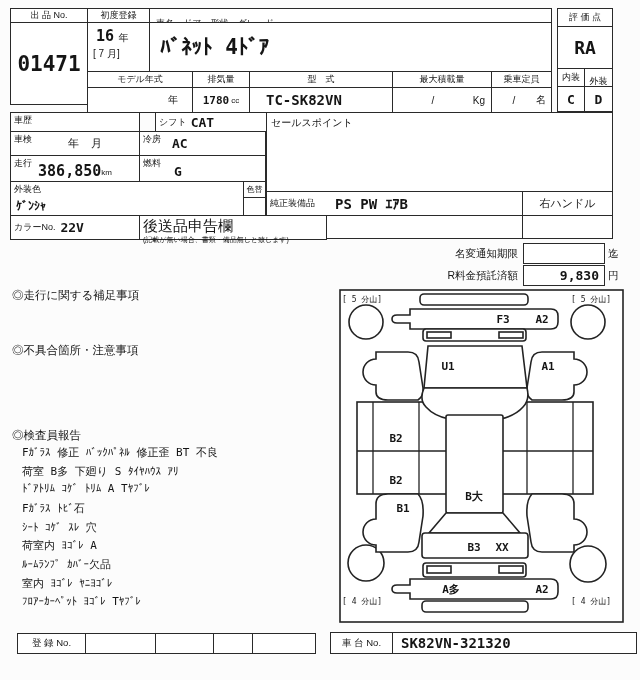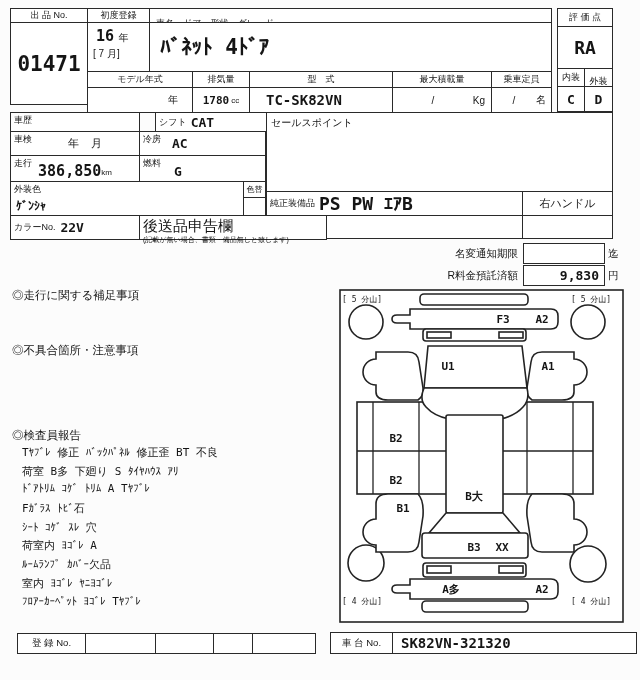--- a/index.html
+++ b/index.html
@@ -122,40 +122,40 @@
     <div style="padding:1px 0 0 3px;font-size:15px;">後送品申告欄</div>
     <div class="small-note" style="padding-left:3px;">(記載が無い場合、書類・備品無しと致します)</div>
   </div>
 
 <div class="box" style="left:266px;top:112px;width:347px;height:80px;">
     <div style="padding:3px 0 0 4px;font-size:10px;">セールスポイント</div>
   </div>
 <div class="box" style="left:266px;top:191px;width:257px;height:25px;">
     <div class="vcell" style="height:100%;padding-left:3px;">
       <span style="font-size:9px;">純正装備品</span>
-      <span class="mono" style="font-size:18px;margin-left:4px;">PS PW ｴｱB</span>
+      <span class="mono" style="font-size:14px;margin-left:20px;">PS PW ｴｱB</span>
     </div>
   </div>
 <div class="box center" style="left:522px;top:191px;width:91px;height:25px;font-size:11px;">右ハンドル</div>
 <div class="box" style="left:326px;top:215px;width:197px;height:24px;"></div>
 <div class="box" style="left:522px;top:215px;width:91px;height:24px;"></div>
 
 <div class="nob" style="left:380px;top:247px;width:138px;text-align:right;font-size:10.5px;">名変通知期限</div>
 <div class="box" style="left:523px;top:243px;width:82px;height:21px;"></div>
 <div class="nob" style="left:608px;top:247px;font-size:10.5px;">迄</div>
 
 <div class="nob" style="left:380px;top:269px;width:138px;text-align:right;font-size:10.5px;">R料金預託済額</div>
 <div class="box vcell mono" style="left:523px;top:265px;width:82px;height:21px;justify-content:flex-end;padding-right:5px;font-size:13px;">9,830</div>
 <div class="nob" style="left:608px;top:269px;font-size:10.5px;">円</div>
 
 <div class="nob note-h" style="left:12px;top:288px;">◎走行に関する補足事項</div>
 <div class="nob note-h" style="left:12px;top:343px;">◎不具合箇所・注意事項</div>
 <div class="nob note-h" style="left:12px;top:428px;">◎検査員報告</div>
 <div class="nob" style="left:22px;top:445px;width:310px;">
-  <div class="rep-line">Tﾔﾌﾞﾚ 修正  ﾊﾞｯｸﾊﾟﾈﾙ 修正歪  BT 不良</div>
+  <div class="rep-line">Fｶﾞﾗｽ 修正  ﾊﾞｯｸﾊﾟﾈﾙ 修正歪  BT 不良</div>
   <div class="rep-line">荷室 B多  下廻り S  ﾀｲﾔﾊｳｽ ｱﾘ</div>
   <div class="rep-line">ﾄﾞｱﾄﾘﾑ ｺｹﾞ   ﾄﾘﾑ A Tﾔﾌﾞﾚ</div>
   <div class="rep-line">Fｶﾞﾗｽ ﾄﾋﾞ石</div>
   <div class="rep-line">ｼｰﾄ ｺｹﾞ ｽﾚ 穴</div>
   <div class="rep-line">荷室内 ﾖｺﾞﾚ A</div>
   <div class="rep-line">ﾙｰﾑﾗﾝﾌﾟ ｶﾊﾞｰ欠品</div>
   <div class="rep-line">室内 ﾖｺﾞﾚ ﾔﾆﾖｺﾞﾚ</div>
   <div class="rep-line">ﾌﾛｱｰｶｰﾍﾟｯﾄ ﾖｺﾞﾚ Tﾔﾌﾞﾚ</div>
 </div>
 

